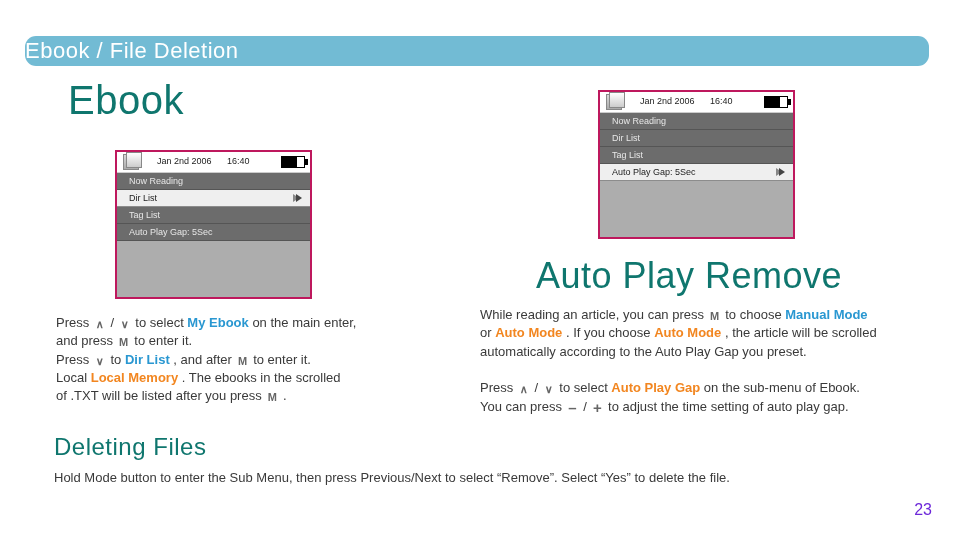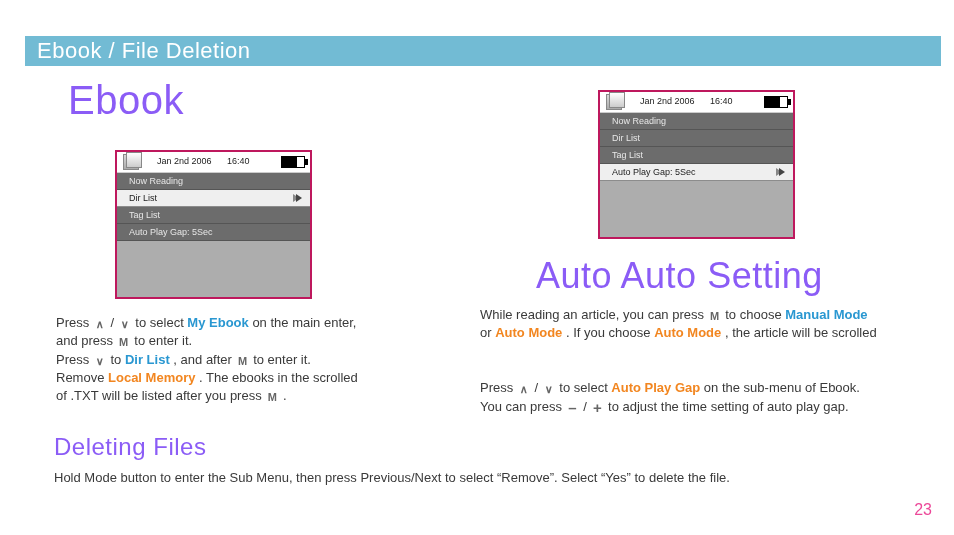--- a/index.html
+++ b/index.html
@@ -15,27 +15,27 @@
     position: absolute;
     left: 25px;
     top: 36px;
     width: 904px;
     height: 30px;
     background: #72bbd4;
     color: #ffffff;
     font-family: "Century Gothic", "AppleGothic", sans-serif;
     font-size: 22px;
     font-weight: 300;
-    padding-left: 12px;
     line-height: 30px;
     letter-spacing: 0.5px;
+    border-radius: 11px;
   }
   .h1 {
     font-family: "Century Gothic", "AppleGothic", sans-serif;
-    color: #8b5cf6;
+    color: #0f766e;
     font-weight: 300;
     position: absolute;
     letter-spacing: 0.5px;
   }
   #ebook-h { left: 68px; top: 78px; font-size: 40px; }
   #autoplay-h { left: 536px; top: 255px; font-size: 36px; }
   #deleting-h { left: 54px; top: 433px; font-size: 24px; }
 
   .column {
     position: absolute;
@@ -130,21 +130,21 @@
     border-left:6px solid #888;
     border-top:4px solid transparent;
     border-bottom:4px solid transparent;
   }
 
   .page-number {
     position: absolute;
     right: 22px;
     bottom: 16px;
     font-size: 16px;
-    color: #ec4899;
+    color: #6d28d9;
   }
 </style>
 </head>
 <body>
 
 <div class="banner">
   <span>Ebook / File Deletion</span>
 </div>
 
 <div id="ebook-h" class="h1">Ebook</div>
@@ -186,41 +186,41 @@
   <span>and press </span>
   <span class="icon">M</span>
   <span> to enter it.</span><br>
   <span>Press </span>
   <span class="icon">∨</span>
   <span> to </span>
   <span class="strong-blue">Dir List</span>
   <span>, and after </span>
   <span class="icon">M</span>
   <span> to enter it.</span><br>
-  <span>Remove </span>
+  <span>Local </span>
   <span class="strong-orange">Local Memory</span>
   <span>. The ebooks in the scrolled</span><br>
   <span>of .TXT will be listed after you press </span>
   <span class="icon">M</span>
   <span> .</span>
 </div>
 
-<div id="autoplay-h" class="h1">Auto Auto Setting</div>
+<div id="autoplay-h" class="h1">Auto Play Remove</div>
 
 <div id="right-col" class="column">
   <span>While reading an article, you can press </span>
   <span class="icon">M</span>
   <span> to choose </span>
   <span class="strong-blue">Manual Mode</span><br>
   <span>or </span>
   <span class="strong-orange">Auto Mode</span>
   <span>. If you choose </span>
   <span class="strong-orange">Auto Mode</span>
   <span>, the article will be scrolled</span><br>
-  <br><br>
+  <span>automatically according to the Auto Play Gap you preset.</span><br><br>
   <span>Press </span>
   <span class="icon">∧</span>
   <span> / </span>
   <span class="icon">∨</span>
   <span> to select </span>
   <span class="strong-orange">Auto Play Gap</span>
   <span> on the sub-menu of Ebook.</span><br>
   <span>You can press </span>
   <span class="icon minus">–</span>
   <span> / </span>

